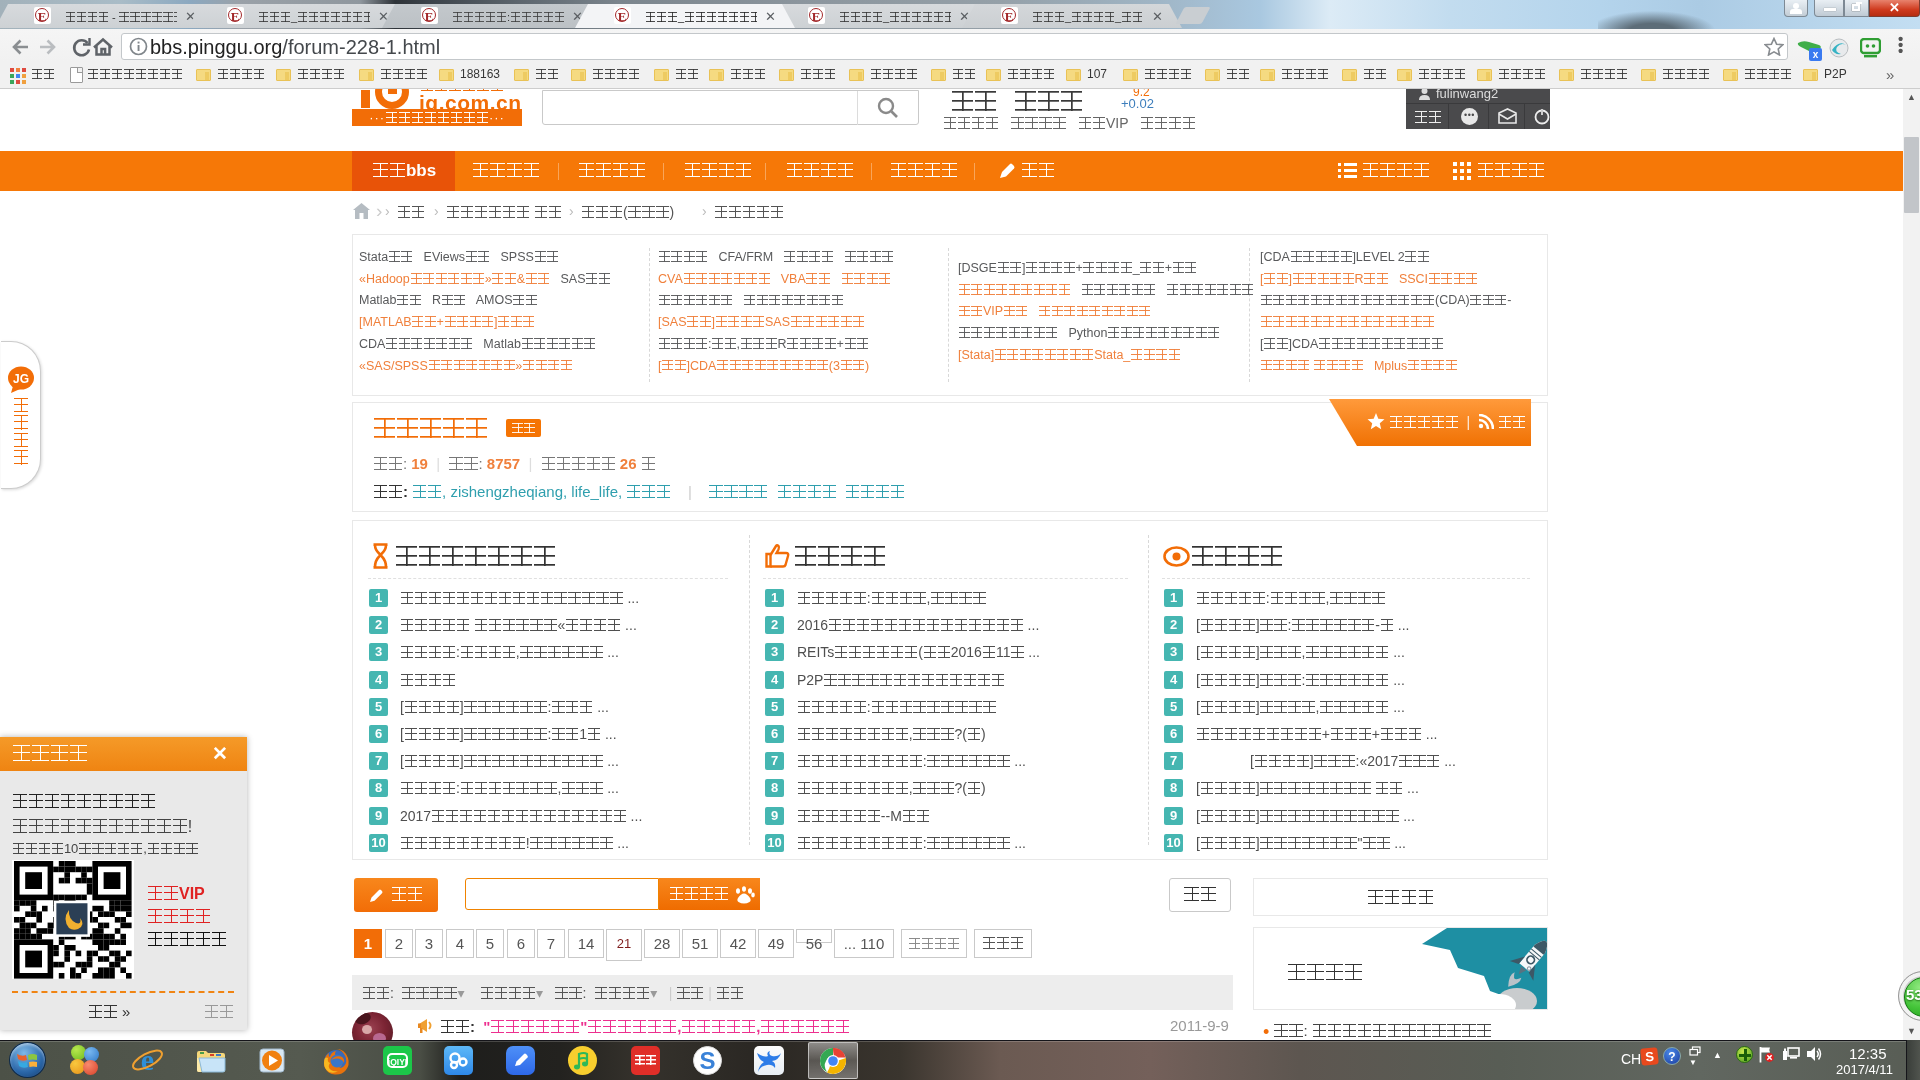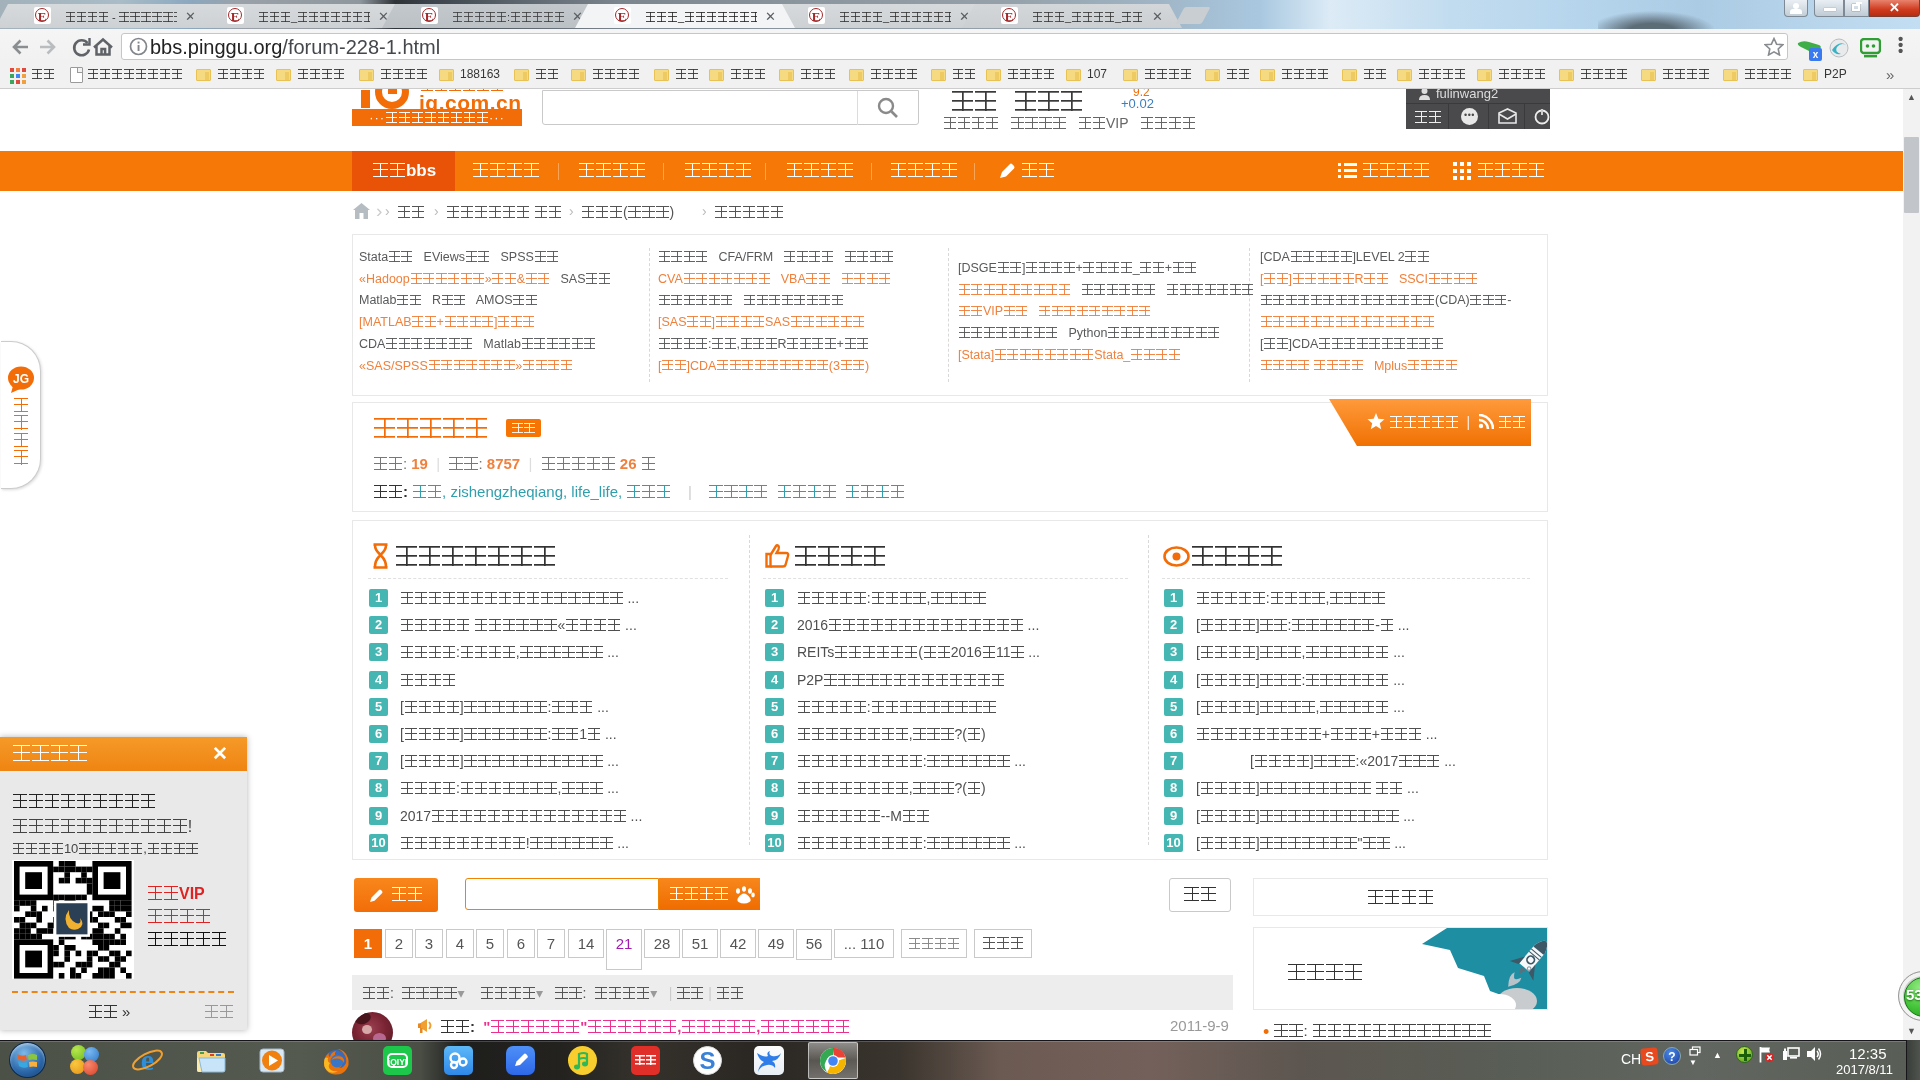--- a/index.html
+++ b/index.html
@@ -284,26 +284,26 @@
 <div class="seg" style="left:1169px;top:878px;width:62px;height:34px;border-radius:3px;font-size:17px;line-height:32px;color:#333"><b></b><b></b></div>
 <div class="box" style="left:1253px;top:878px;width:295px;height:38px;text-align:center;font-size:17px;font-weight:bold;color:#333;line-height:38px"><b></b><b></b><b></b><b></b></div>
 <div class="a" style="left:354px;top:929px;width:28px;height:29px;background:#f26d07;color:#fff;font-size:15px;font-weight:bold;text-align:center;line-height:29px">1</div>
 <div class="seg" style="left:385px;top:929px;width:28px;height:29px;font-size:15px;line-height:27px;color:#555">2</div>
 <div class="seg" style="left:415px;top:929px;width:28px;height:29px;font-size:15px;line-height:27px;color:#555">3</div>
 <div class="seg" style="left:446px;top:929px;width:28px;height:29px;font-size:15px;line-height:27px;color:#555">4</div>
 <div class="seg" style="left:476px;top:929px;width:28px;height:29px;font-size:15px;line-height:27px;color:#555">5</div>
 <div class="seg" style="left:507px;top:929px;width:28px;height:29px;font-size:15px;line-height:27px;color:#555">6</div>
 <div class="seg" style="left:537px;top:929px;width:28px;height:29px;font-size:15px;line-height:27px;color:#555">7</div>
 <div class="seg" style="left:568px;top:929px;width:36px;height:29px;font-size:15px;line-height:27px;color:#555">14</div>
-<div class="seg" style="left:606px;top:929px;width:36px;height:41px;font-size:15px;line-height:27px;color:#a21caf">21</div>
+<div class="seg" style="left:606px;top:929px;width:36px;height:32px;font-size:13px;line-height:27px;color:#7f1d1d">21</div>
 <div class="seg" style="left:644px;top:929px;width:36px;height:29px;font-size:15px;line-height:27px;color:#555">28</div>
 <div class="seg" style="left:682px;top:929px;width:36px;height:29px;font-size:15px;line-height:27px;color:#555">51</div>
 <div class="seg" style="left:720px;top:929px;width:36px;height:29px;font-size:15px;line-height:27px;color:#555">42</div>
 <div class="seg" style="left:758px;top:929px;width:36px;height:29px;font-size:15px;line-height:27px;color:#555">49</div>
-<div class="seg" style="left:796px;top:929px;width:36px;height:31px;font-size:15px;line-height:27px;color:#555">56</div>
+<div class="seg" style="left:796px;top:929px;width:36px;height:14px;font-size:15px;line-height:27px;color:#555">56</div>
 <div class="seg" style="left:834px;top:929px;width:60px;height:29px;font-size:15px;line-height:27px;color:#555">... 110</div>
 <div class="seg" style="left:901px;top:929px;width:66px;height:29px;font-size:13px;line-height:27px;color:#888"><b></b><b></b><b></b><b></b></div>
 <div class="seg" style="left:974px;top:929px;width:58px;height:29px;font-size:14px;line-height:27px;color:#555"><b></b><b></b><b></b></div>
 <div class="a" style="left:352px;top:975px;width:881px;height:35px;background:#ededed"></div>
 <div class="a" style="left:362px;top:985px;font-size:14px;color:#555"><b></b><b></b>: &nbsp;<b></b><b></b><b></b><b></b><span style="color:#999">▾</span>&nbsp;&nbsp;&nbsp;
 <b></b><b></b><b></b><b></b><span style="color:#999">▾</span>&nbsp;&nbsp; <b></b><b></b>: &nbsp;<b></b><b></b><b></b><b></b><span style="color:#999">▾</span>
 &nbsp;&nbsp;<span style="color:#ccc">|</span>&nbsp;<b></b><b></b>&nbsp;<span style="color:#ccc">|</span>&nbsp;<b></b><b></b></div>
 <div class="a" style="left:352px;top:1012px;width:41px;height:41px;border-radius:50%;overflow:hidden;
 background:radial-gradient(circle at 45% 40%,#9a4050 0%,#7b2433 45%,#4a1a22 100%)">
 <span class="a" style="left:10px;top:13px;width:10px;height:9px;border-radius:50%;background:#d8a8a8"></span>
@@ -660,21 +660,21 @@
 <rect x="6" y="2" width="11" height="8" fill="none" stroke="#fff" stroke-width="1.6"></rect>
     <rect x="8" y="11" width="7" height="1.6" fill="#fff"></rect>
 <rect x="1" y="5" width="4" height="9" fill="#fff"></rect>
     <rect x="2" y="2.5" width="2" height="3" fill="#fff"></rect>
   </svg>
 <svg class="a" style="left:1806px;top:1046px" width="16" height="16" viewBox="0 0 16 16">
 <path d="M1 5 H5 L9 1 V15 L5 11 H1Z" fill="#fff"></path>
     <path d="M11 5 Q13.5 8 11 11 M12.5 2.5 Q16.5 8 12.5 13.5" fill="none" stroke="#fff" stroke-width="1.5"></path>
   </svg>
 <div class="tray" style="left:1849px;top:1045px;font-size:15px">12:35</div>
-<div class="tray" style="left:1836px;top:1062px;font-size:13px">2017/8/11</div>
+<div class="tray" style="left:1836px;top:1062px;font-size:13px">2017/4/11</div>
 <div class="a" style="left:1906px;top:1040px;width:14px;height:40px;background:linear-gradient(90deg,#3a3e3a,#50544e);border-left:1px solid #15151a"></div>
 <div class="a" style="left:0;top:0;width:1920px;height:29px;background:
 linear-gradient(90deg,#a2b1ba 0,#a9bcc7 120px,#8ba8c0 190px,#9aa1a8 240px,#8f979e 360px,
 #2e3338 395px,#3c434a 430px,#5d666e 520px,#7b858d 620px,#8b959d 800px,#95a0a8 1000px,
 #9fb4c4 1150px,#a9c8e0 1260px,#dcebf6 1330px,#c2dcef 1450px,#b4d4ec 1600px,#abcbe4 1700px,#c3def2 1920px)"></div>
 <div class="a" style="left:1598px;top:10px;width:120px;height:19px;background:radial-gradient(ellipse at 45% 110%,#5d6d78 25%,transparent 68%)"></div>
 <div class="tab" style="left:-5px;width:220px;background:linear-gradient(#d7dadd,#cdd1d4);color:#333">
 <span class="fav">
       <i>E</i>
     </span>

